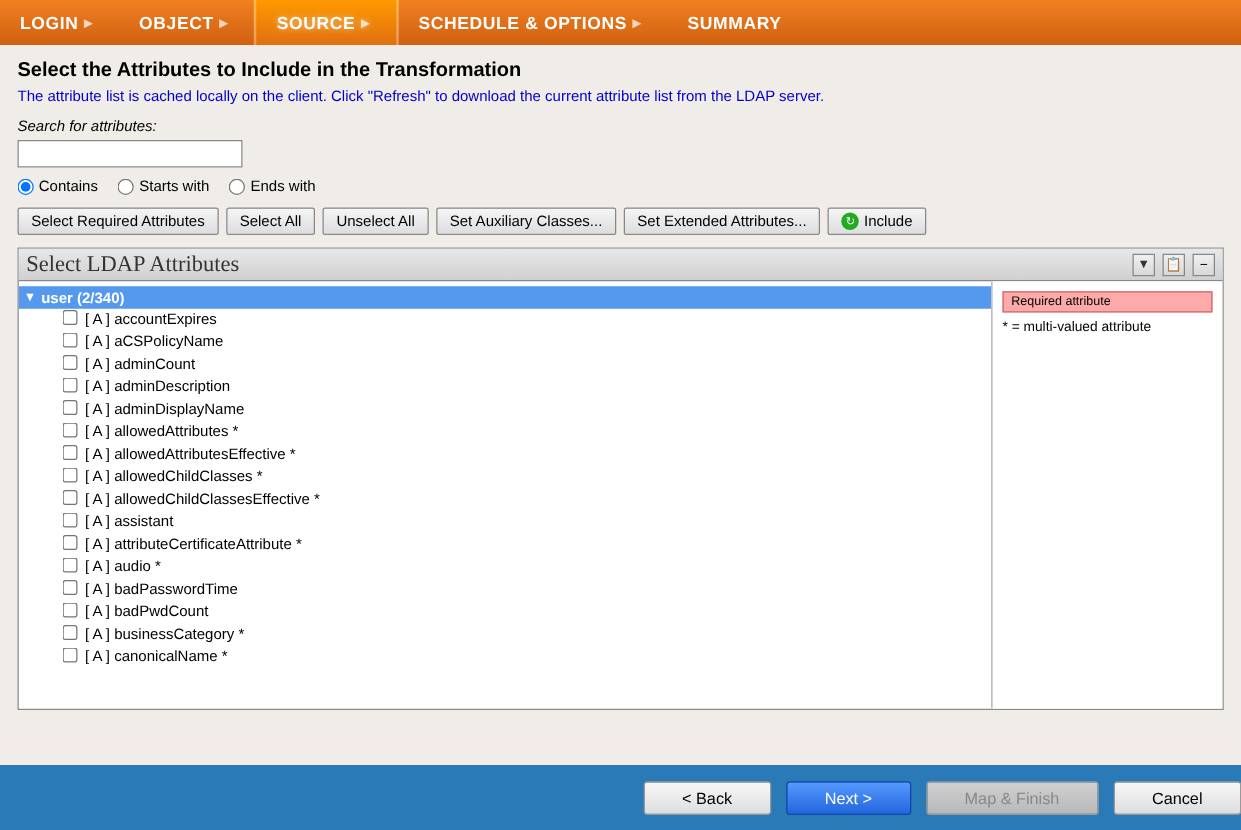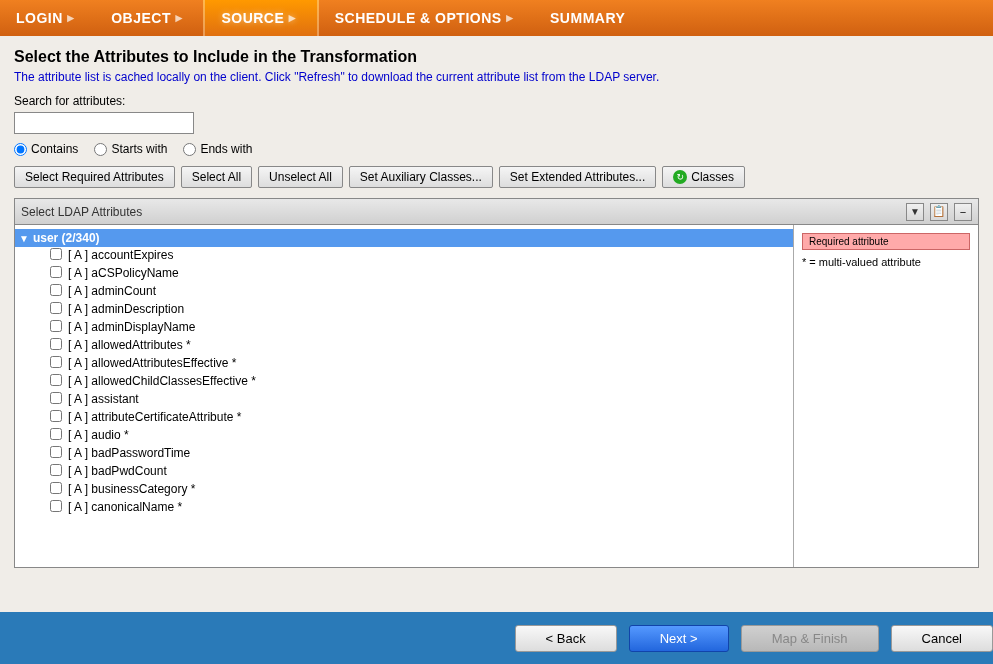--- a/index.html
+++ b/index.html
@@ -56,20 +56,21 @@
       font-size: 12px;
       color: #0000cc;
       margin-bottom: 10px;
     }
 
     .search-label {
       font-size: 12px;
       color: #000;
       margin-bottom: 4px;
       display: block;
+      font-style: italic;
     }
 
     .search-input {
       width: 180px;
       height: 22px;
       border: 1px solid #888;
       background: white;
       padding: 2px 4px;
       font-size: 12px;
       margin-bottom: 8px;
@@ -140,22 +141,23 @@
       align-items: center;
       background: linear-gradient(to bottom, #e8e8e8, #d0d0d0);
       border-bottom: 1px solid #888;
       height: 26px;
       padding: 0 6px;
       gap: 6px;
     }
 
     .ldap-title {
       flex: 1;
-      font-size: 12px;
+      font-size: 18px;
       color: #333;
+      font-family: Liberation Serif, serif;
     }
 
     .header-btn {
       width: 18px;
       height: 18px;
       border: 1px solid #888;
       background: linear-gradient(to bottom, #f0f0f0, #d8d8d8);
       cursor: pointer;
       font-size: 11px;
       display: flex;
@@ -317,21 +319,21 @@
   </div>
 
   <div class="btn-row">
     <button class="btn">Select Required Attributes</button>
     <button class="btn">Select All</button>
     <button class="btn">Unselect All</button>
     <button class="btn">Set Auxiliary Classes...</button>
     <button class="btn">Set Extended Attributes...</button>
     <button class="btn btn-refresh">
       <span class="refresh-icon">↻</span>
-      <span>Classes</span>
+      <span>Include</span>
     </button>
   </div>
 
   <div class="ldap-panel">
     <div class="ldap-header">
       <span class="ldap-title">Select LDAP Attributes</span>
       <div class="header-btn">
         <span class="dropdown-arrow">▼</span>
       </div>
       <div class="header-btn">
@@ -370,20 +372,24 @@
         <div class="attr-item">
           <input type="checkbox" class="attr-checkbox" style="">
           <span>[ A ]  allowedAttributes *</span>
         </div>
         <div class="attr-item">
           <input type="checkbox" class="attr-checkbox" style="">
           <span>[ A ]  allowedAttributesEffective *</span>
         </div>
         <div class="attr-item">
           <input type="checkbox" class="attr-checkbox" style="">
+          <span>[ A ]  allowedChildClasses *</span>
+        </div>
+        <div class="attr-item">
+          <input type="checkbox" class="attr-checkbox" style="">
           <span>[ A ]  allowedChildClassesEffective *</span>
         </div>
         <div class="attr-item">
           <input type="checkbox" class="attr-checkbox" style="">
           <span>[ A ]  assistant</span>
         </div>
         <div class="attr-item">
           <input type="checkbox" class="attr-checkbox" style="">
           <span>[ A ]  attributeCertificateAttribute *</span>
         </div>

